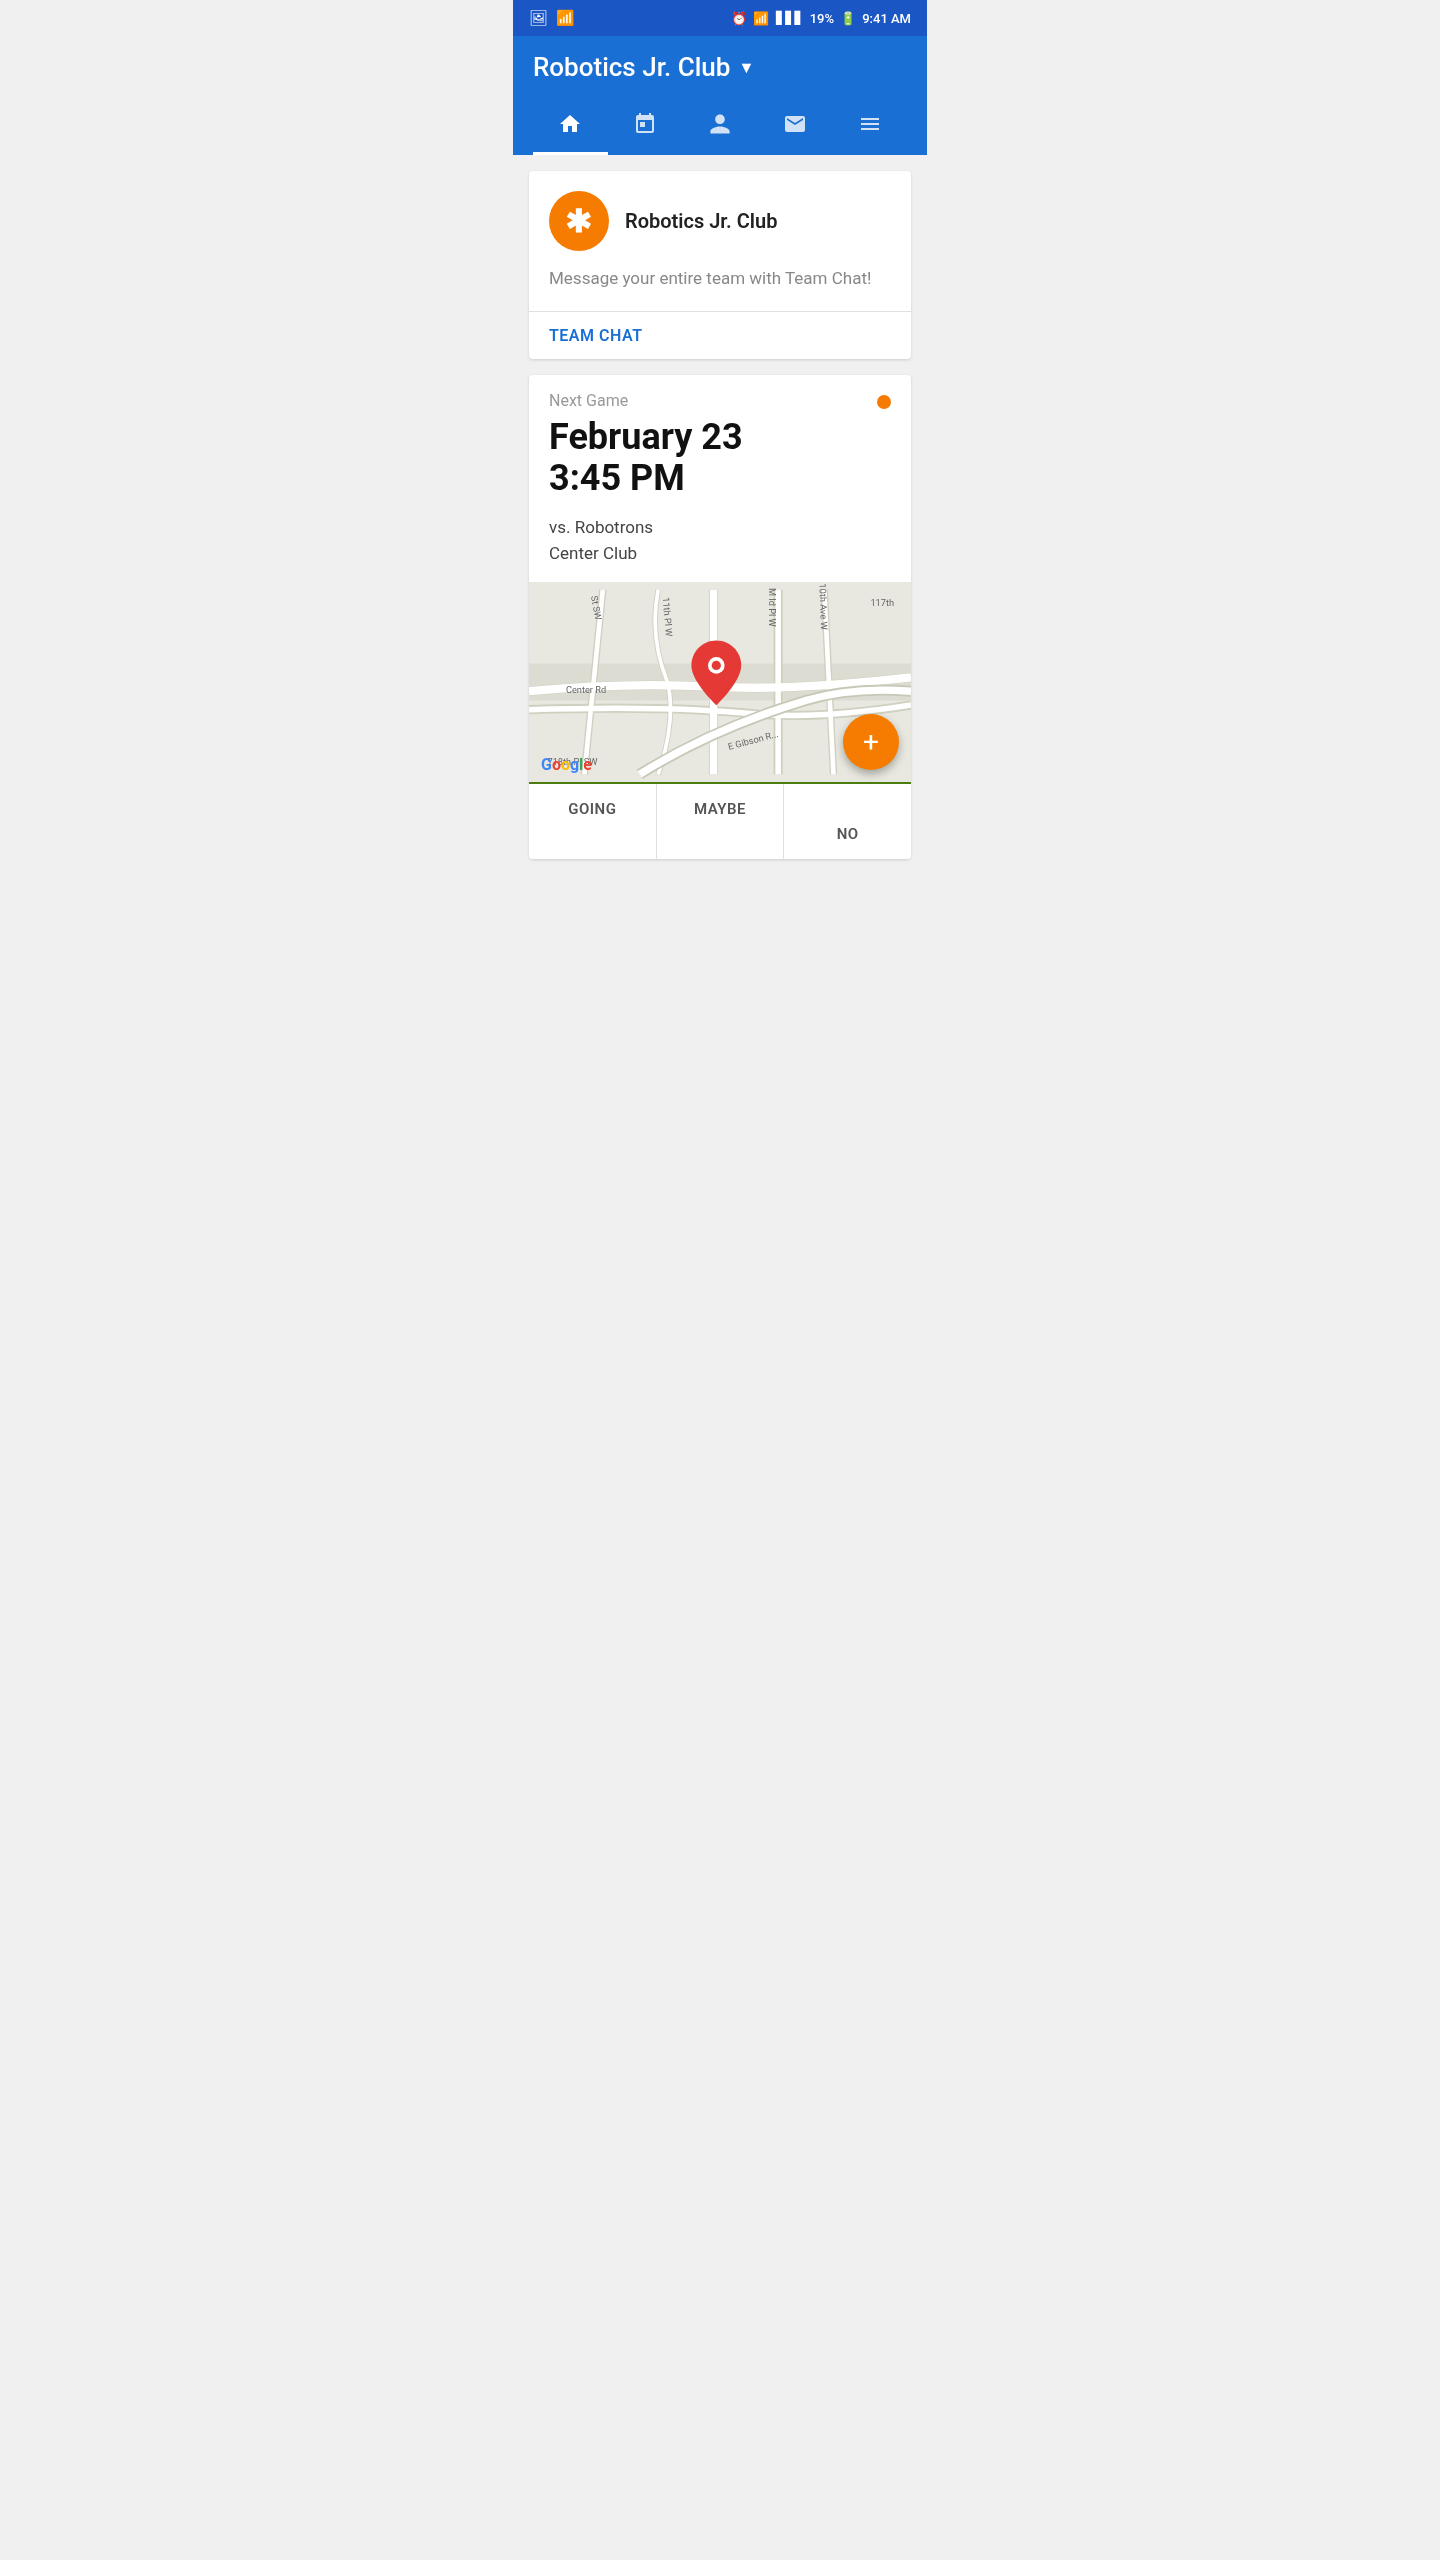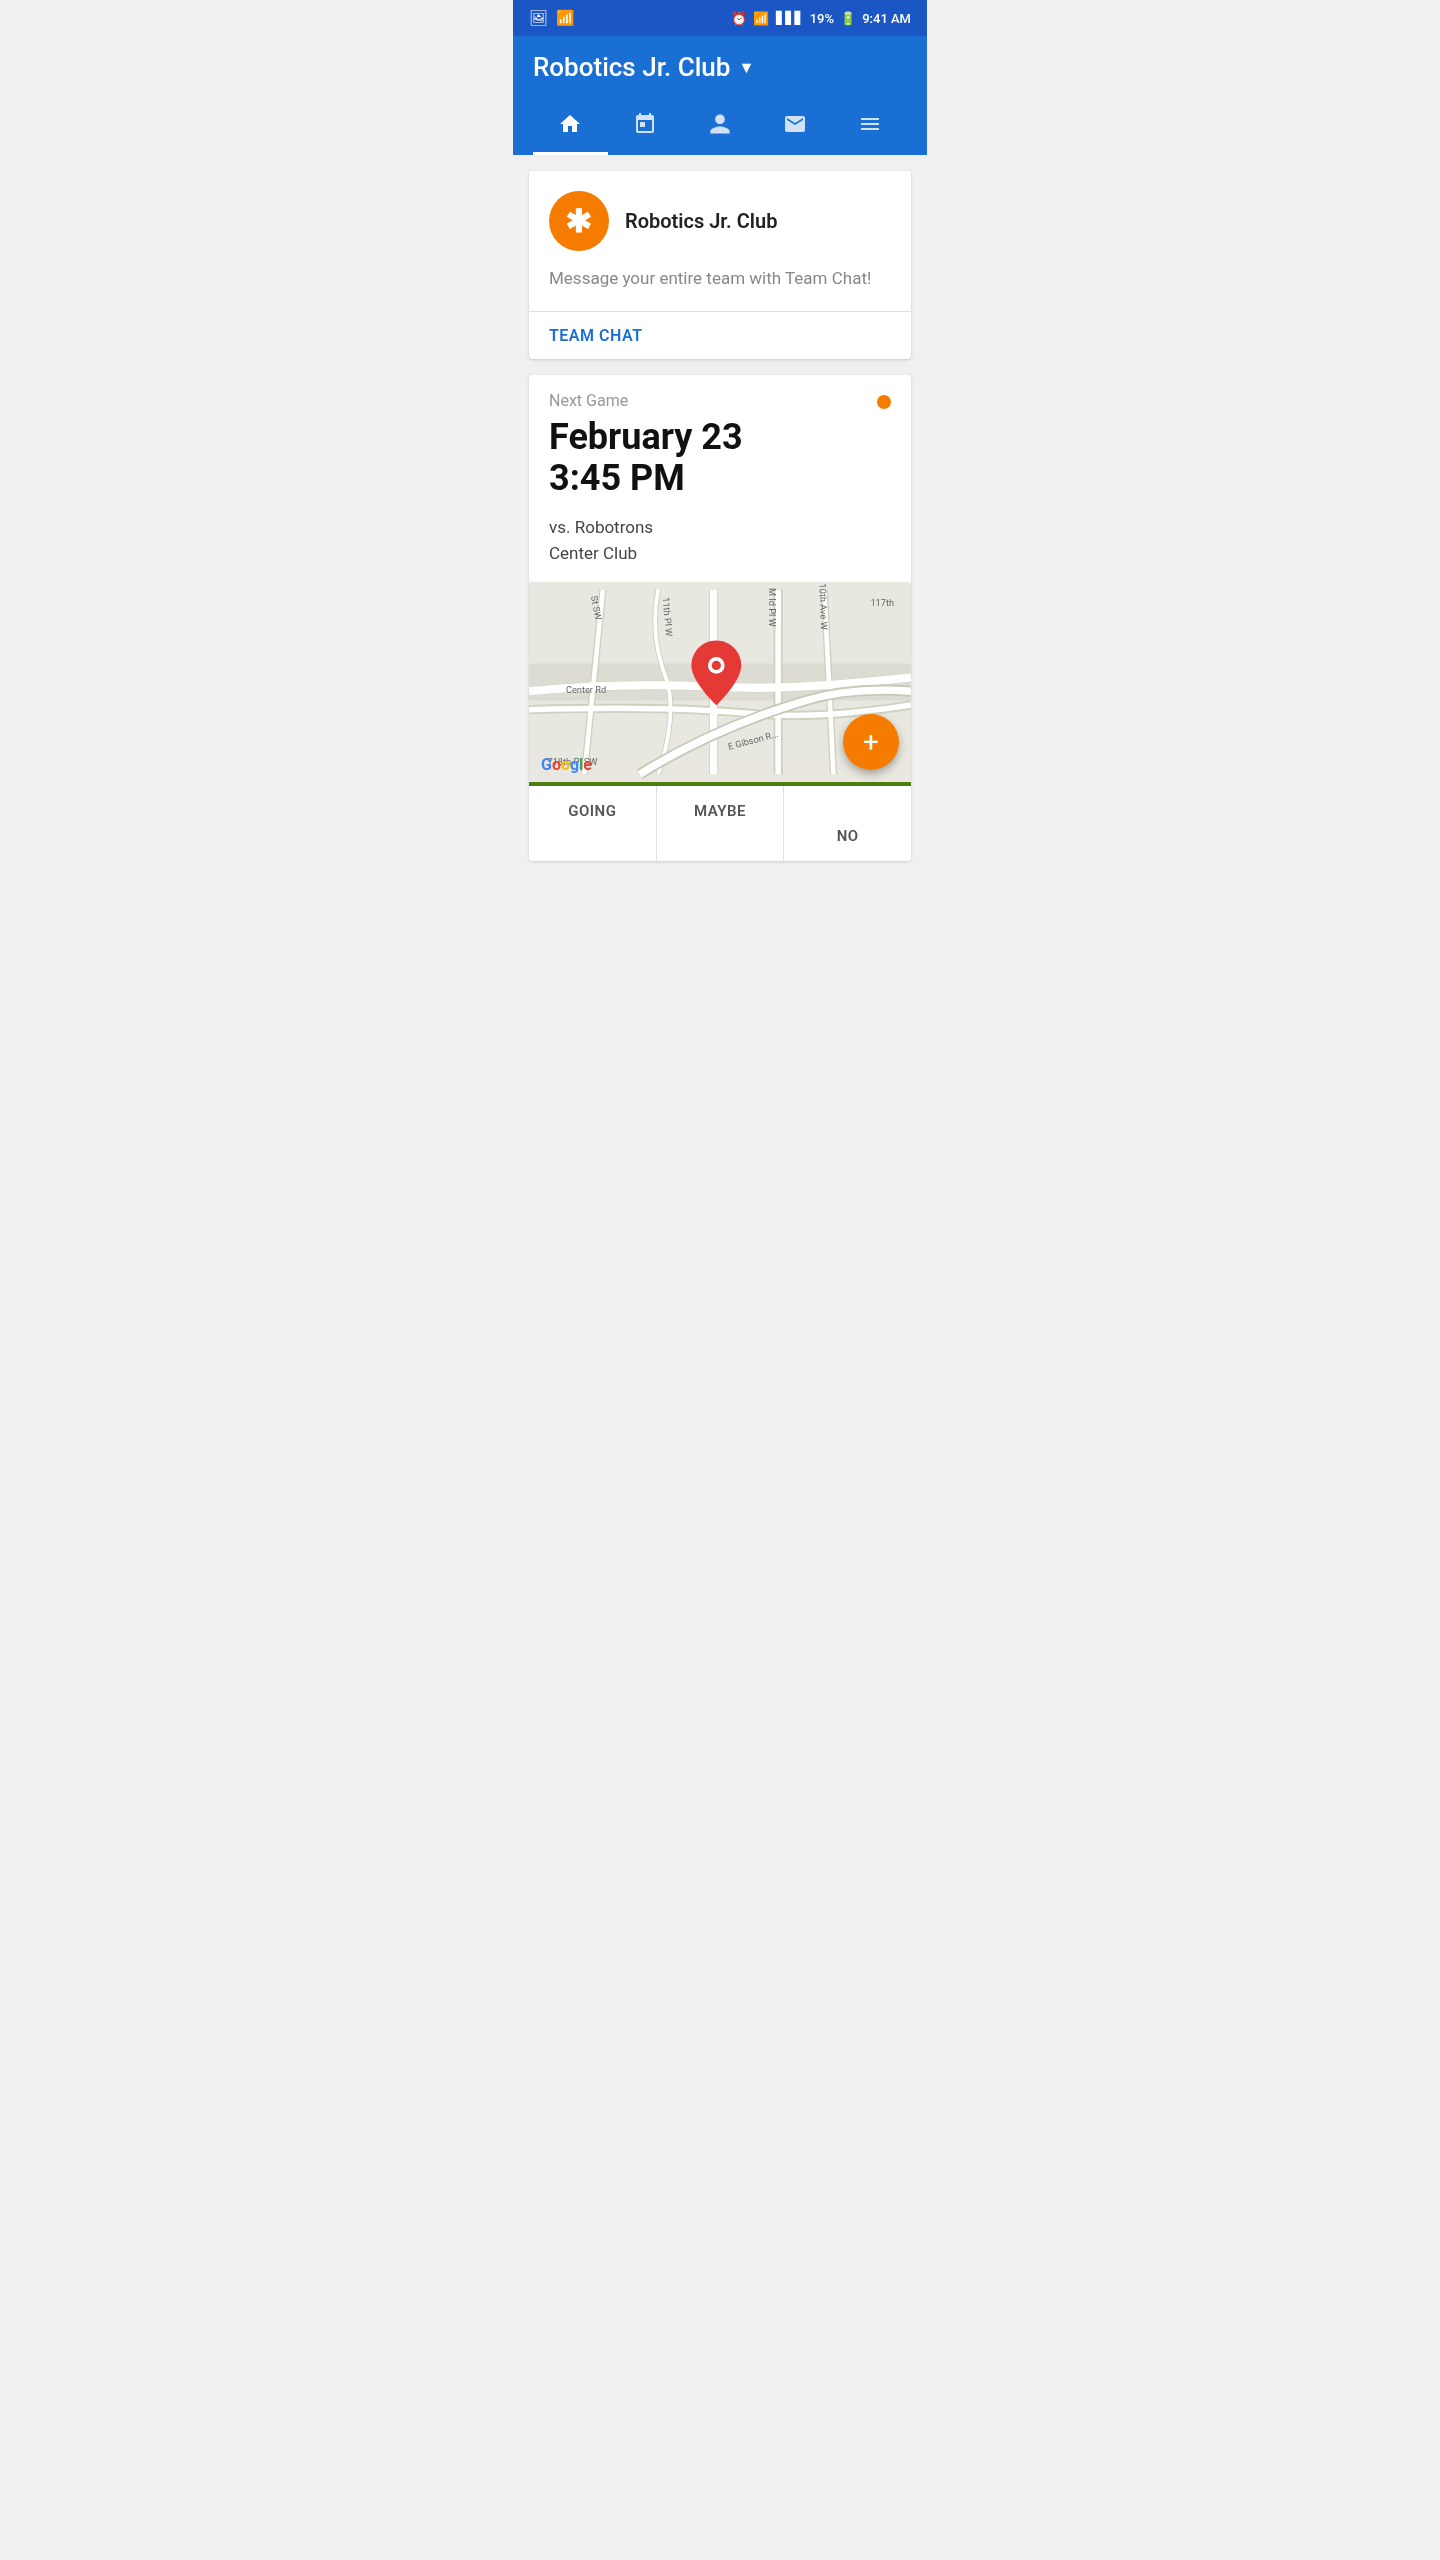--- a/index.html
+++ b/index.html
@@ -273,21 +273,21 @@
     .fab-icon {
       color: white;
       font-size: 28px;
       line-height: 1;
     }
 
     
     .bottom-bar {
       background: white;
       display: flex;
-      border-top: 4px solid #4d7c0f;
+      border-top: 2px solid #4d7c0f;
     }
 
     .bottom-action {
       flex: 1;
       padding: 16px;
       text-align: center;
       font-size: 15px;
       font-weight: 600;
       color: #555;
       letter-spacing: 0.5px;

